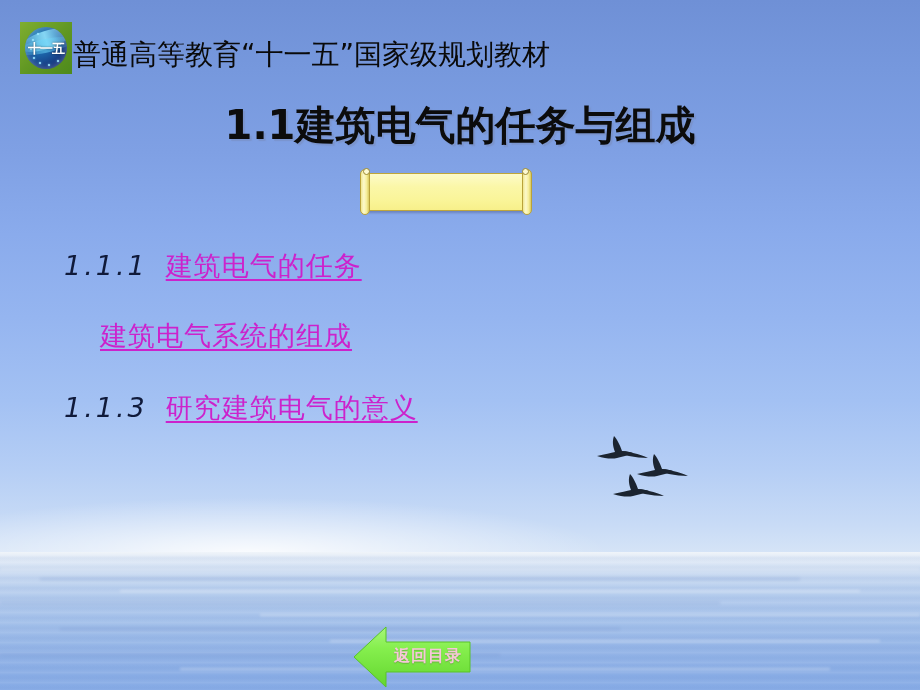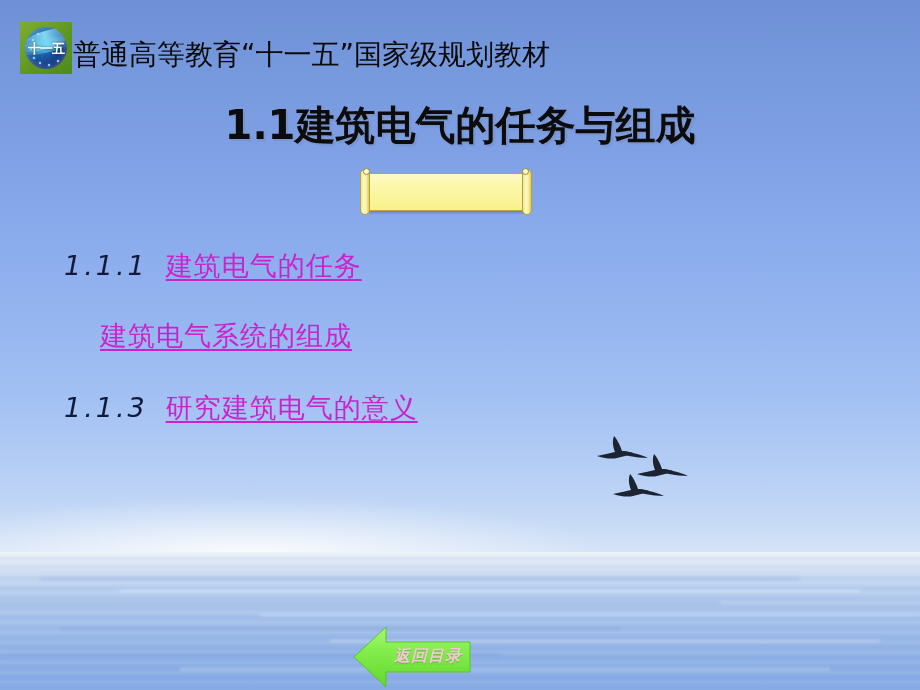--- a/index.html
+++ b/index.html
@@ -262,21 +262,20 @@
   }
 
   
   .return-arrow {
     position: absolute;
     left: 352px;
     top: 625px;
     width: 122px;
     height: 64px;
     cursor: pointer;
-    font-style: italic;
   }
   .return-arrow .arrow-label {
     position: absolute;
     left: 34px;
     top: 21px;
     width: 84px;
     text-align: center;
     font-size: 16px;
     font-weight: bold;
     color: #f6c7d8;

